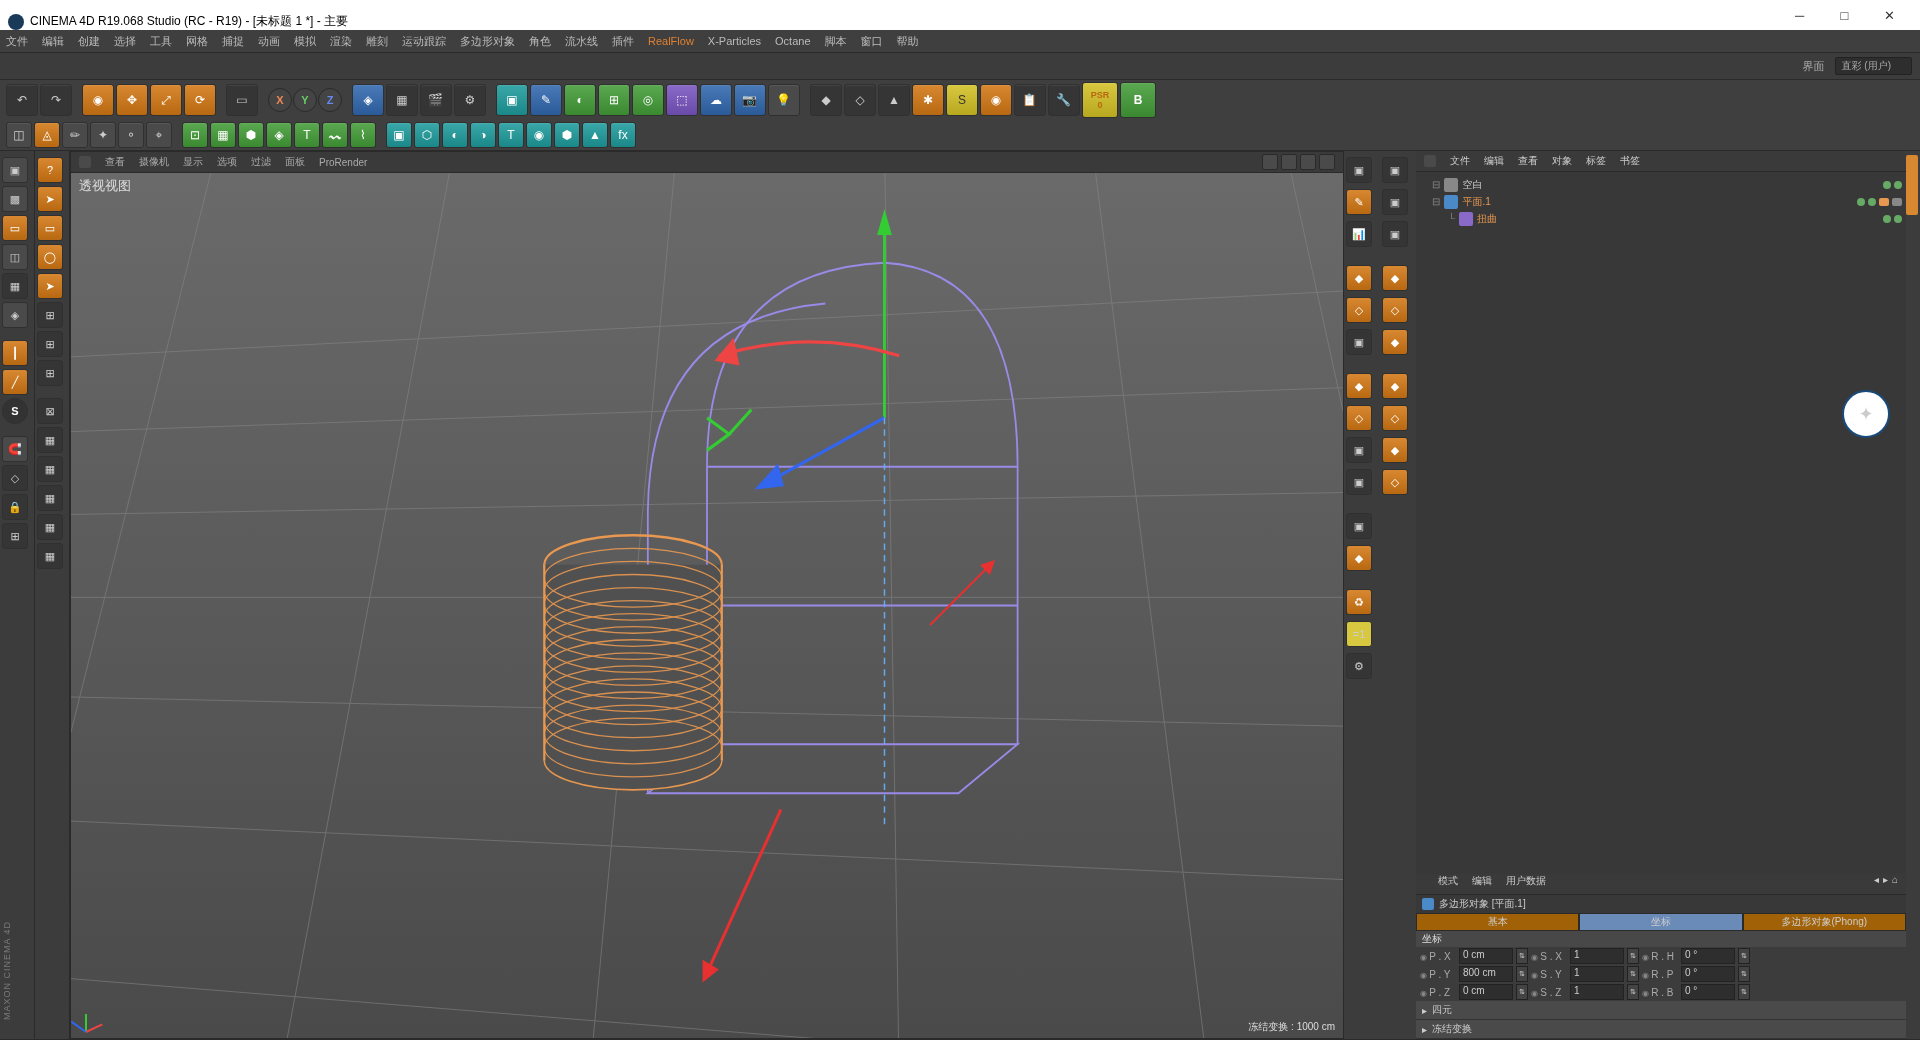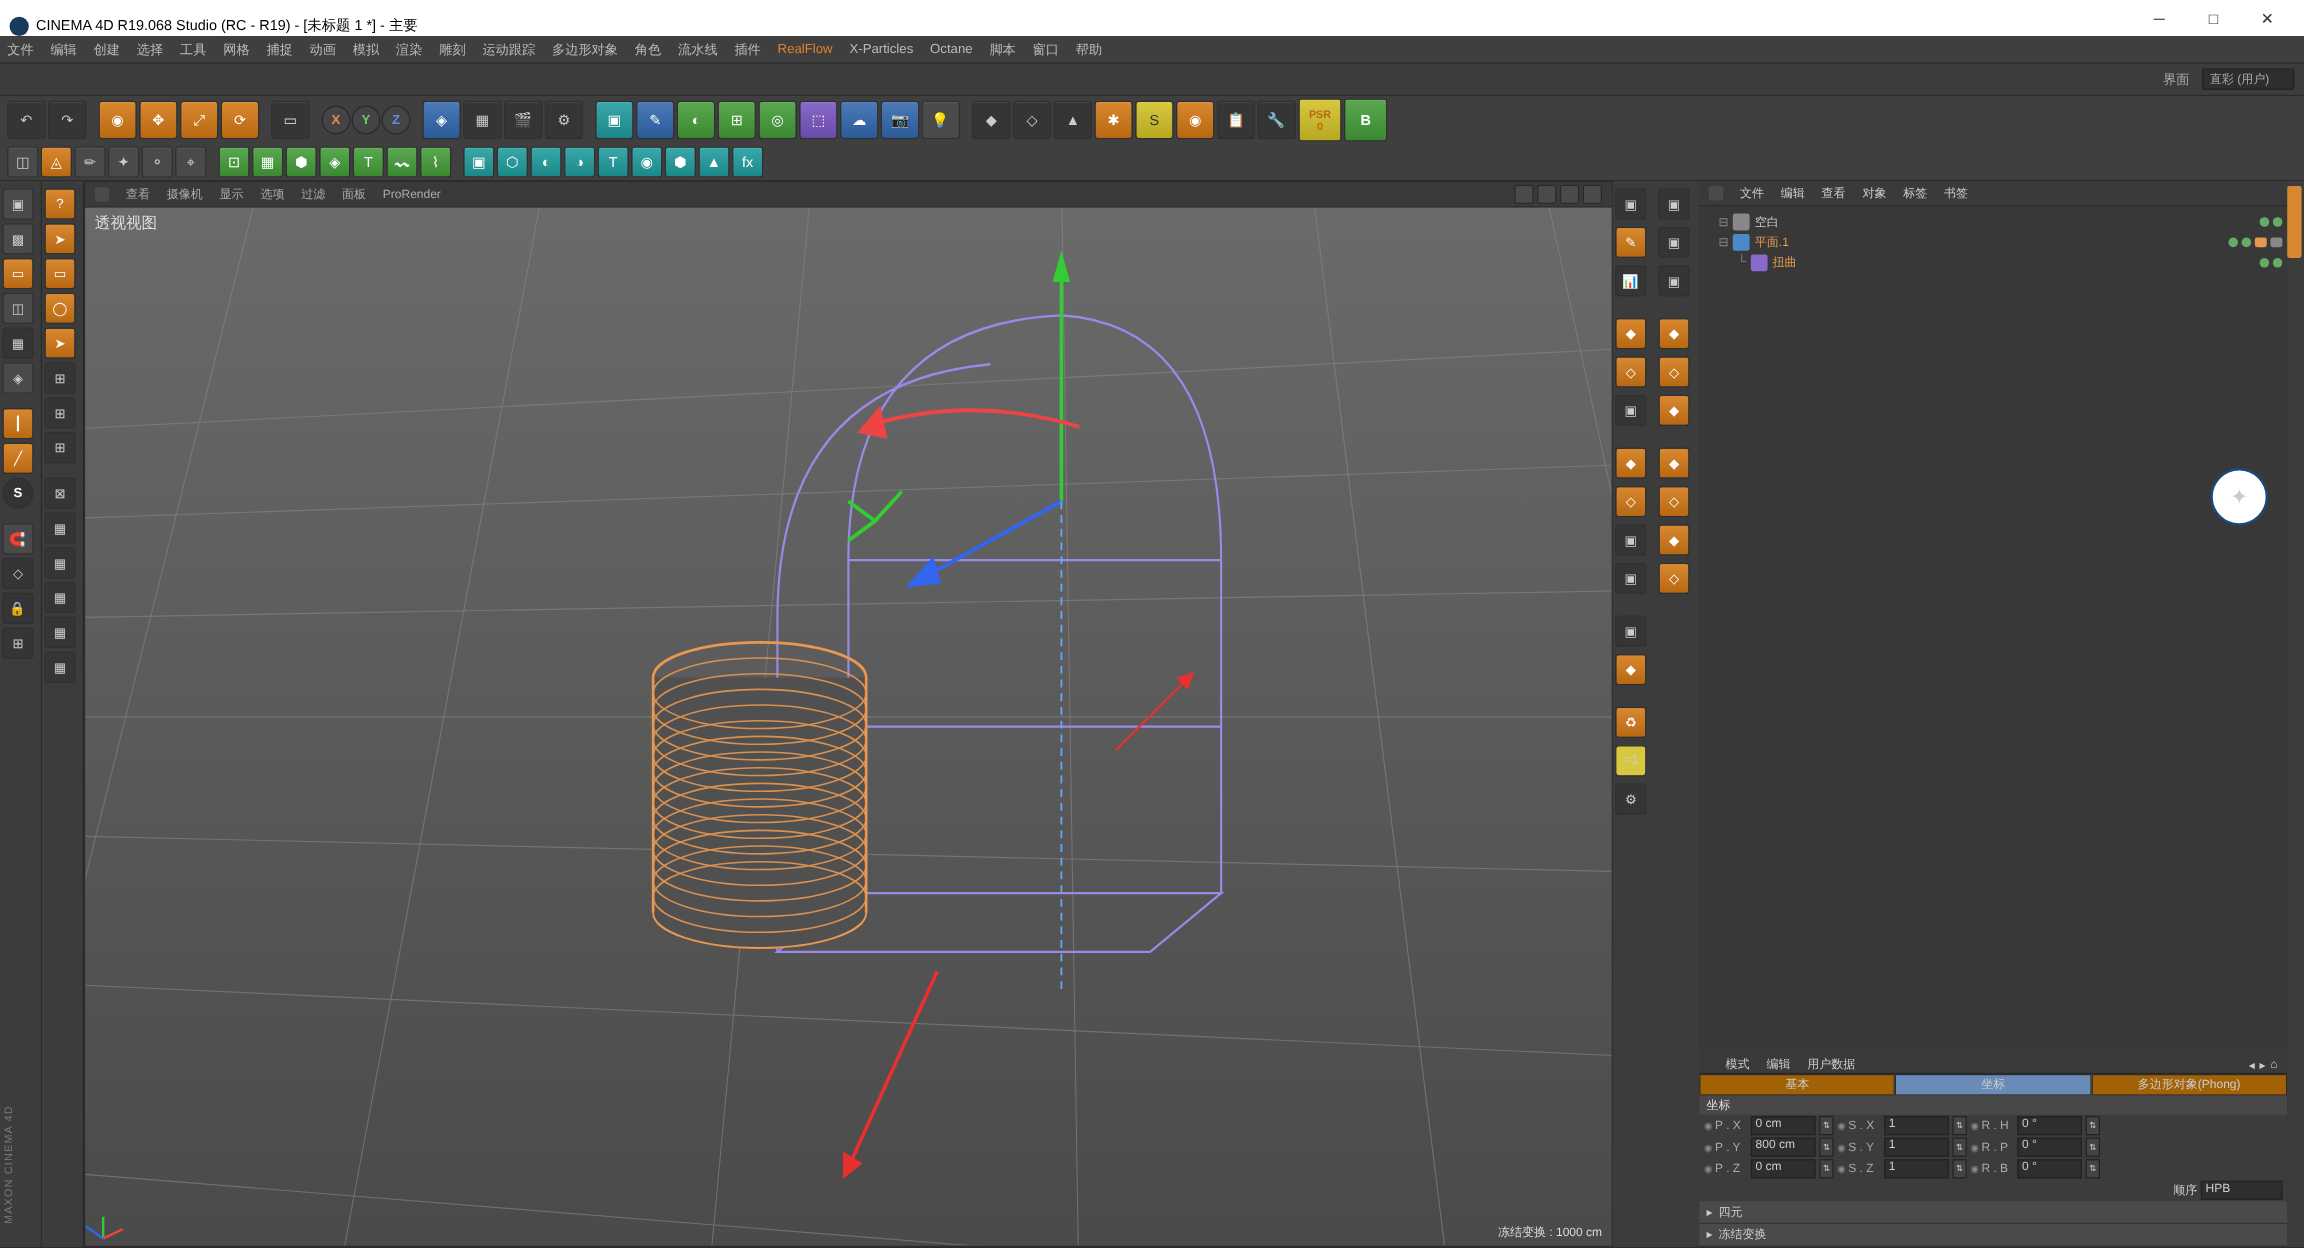--- a/index.html
+++ b/index.html
@@ -47,21 +47,21 @@
 .rightcol{width:32px;display:flex;flex-direction:column;gap:6px;padding:6px 2px;background:#3c3c3c}
 .rightcol2{width:32px;display:flex;flex-direction:column;gap:6px;padding:6px 2px;background:#3c3c3c}
 .ropanel{width:490px;background:#3c3c3c;display:flex;flex-direction:column}
 .panelhead{height:20px;background:#3a3a3a;display:flex;align-items:center;padding:0 8px;gap:14px;border-bottom:1px solid #2a2a2a;font-size:10px}
 .panelhead .i{width:12px;height:12px;background:#4a4a4a;border-radius:2px}
 .objtree{flex:1;background:#383838;padding:4px;font-size:10px;min-height:0;overflow:hidden}
 .objrow{display:flex;align-items:center;height:17px;gap:4px}
 .objrow .ic{width:14px;height:14px;border-radius:2px}
 .objrow .dots{margin-left:auto;display:flex;gap:3px}
 .objrow .dots .d{width:8px;height:8px;border-radius:50%}
-.attrhead{height:20px;background:#3a3a3a;display:flex;align-items:flex-end;padding:0 8px;gap:14px;border-bottom:1px solid #2a2a2a;font-size:10px}
+.attrhead{height:20px;background:#3a3a3a;display:flex;align-items:flex-start;padding:0 8px;gap:14px;border-bottom:1px solid #2a2a2a;font-size:10px}
 .attrtitle{height:18px;background:#383838;display:flex;align-items:center;padding:0 6px;gap:5px;font-size:10px}
 .tabs{display:flex;height:18px}
 .tabs .t{flex:1;background:#a16207;border:1px solid #2a2a2a;display:flex;align-items:center;justify-content:center;font-size:10px}
 .tabs .t.on{background:#6a8ab8}
 .secthdr{height:16px;background:#484848;padding:0 6px;display:flex;align-items:center;font-size:10px;color:#ddd}
 .foldhdr{height:18px;background:#4a4a4a;padding:0 6px;display:flex;align-items:center;font-size:10px;gap:5px;border-bottom:1px solid #333}
 .frow{display:flex;align-items:center;height:18px;padding:0 4px;gap:3px;font-size:10px}
 .frow .lab{color:#aaa;width:36px}
 .frow .lab::before{content:"◉ ";color:#888;font-size:8px}
 .frow .inp{background:#2e2e2e;border:1px solid #222;height:14px;width:46px;padding:0 3px;color:#ccc;font-size:10px}
@@ -402,20 +402,24 @@
       <div class="i"></div>
     <span>模式</span>
         <span>编辑</span>
         <span>用户数据</span>
         <div style="margin-left: auto; display: flex; gap: 4px;">
           <span>◂</span>
           <span>▸</span>
           <span>⌂</span>
         </div>
       </div>
+    <div class="attrtitle">
+      <span style="width:12px;height:12px;background:#4a8ac8;display:inline-block;border-radius:2px"></span>
+      <span>多边形对象 [平面.1]</span>
+    </div>
     <div class="tabs" id="attrtabs">
         <div class="t">基本</div>
         <div class="t on">坐标</div>
         <div class="t">多边形对象(Phong)</div>
       </div>
     <div class="secthdr">坐标</div>
     <div id="coords-rows">
         <div class="frow">
           <span class="lab">P . X</span>
           <span class="inp ">0 cm</span>
@@ -443,24 +447,20 @@
           <span class="inp ">0 cm</span>
           <span class="sp">⇅</span>
   <span class="lab">S . Z</span>
           <span class="inp">1</span>
           <span class="sp">⇅</span>
   <span class="lab">R . B</span>
           <span class="inp">0 °</span>
           <span class="sp">⇅</span>
         </div>
       </div>
-    <div class="frow" style="justify-content:flex-end">
-      <span>顺序</span>
-      <div class="inp" style="width:60px">HPB</div>
-    </div>
     <div class="foldhdr">▸ <span>四元</span></div>
     <div class="foldhdr">▸ <span>冻结变换</span></div>
   </div>
 
   <div style="width:14px;background:#3c3c3c;position:relative">
     <div style="position:absolute;top:4px;width:12px;height:60px;background:#d88830;writing-mode:vertical-rl;font-size:8px;display:flex;align-items:center;justify-content:center;border-radius:2px"></div>
   </div>
 </div>
 
 <div class="timeline">

